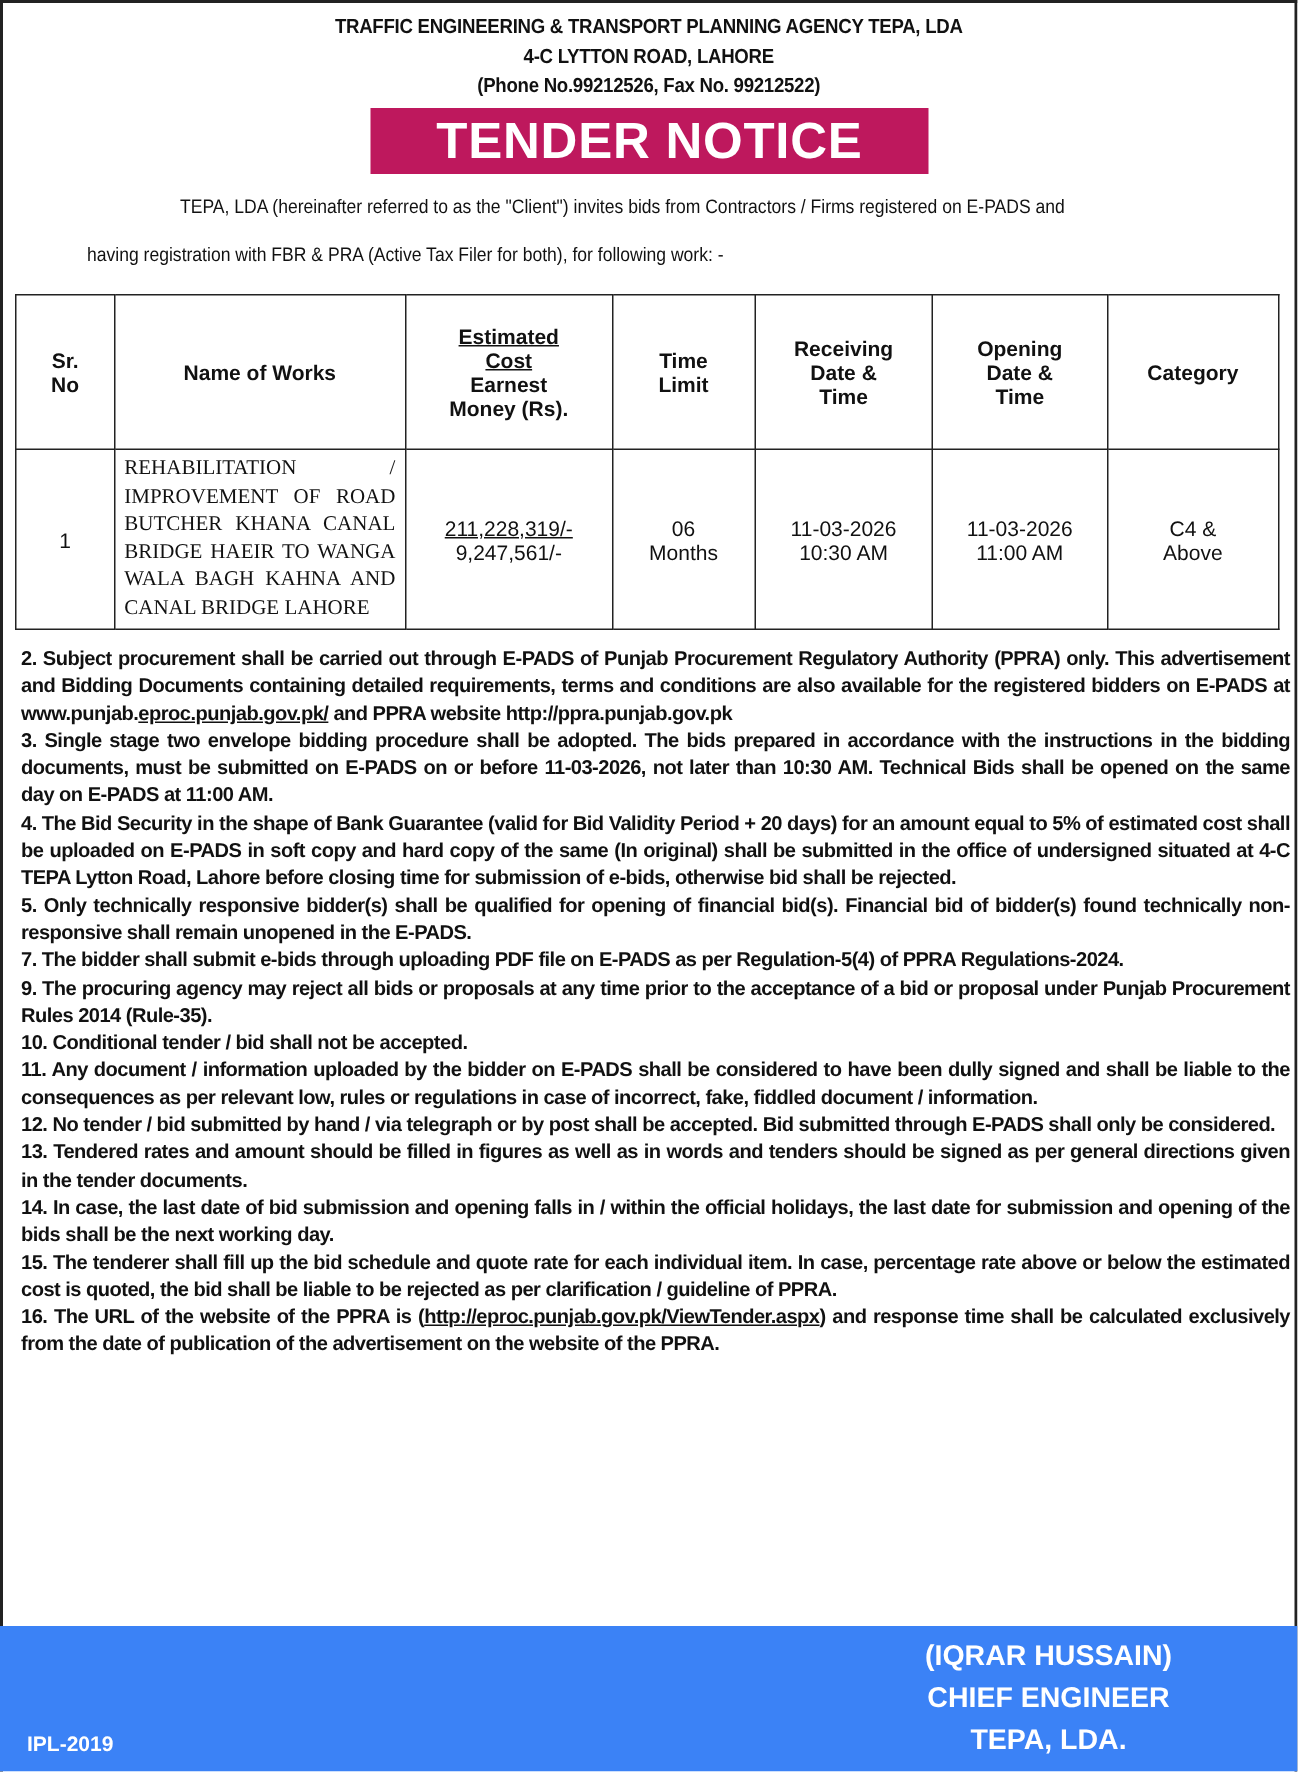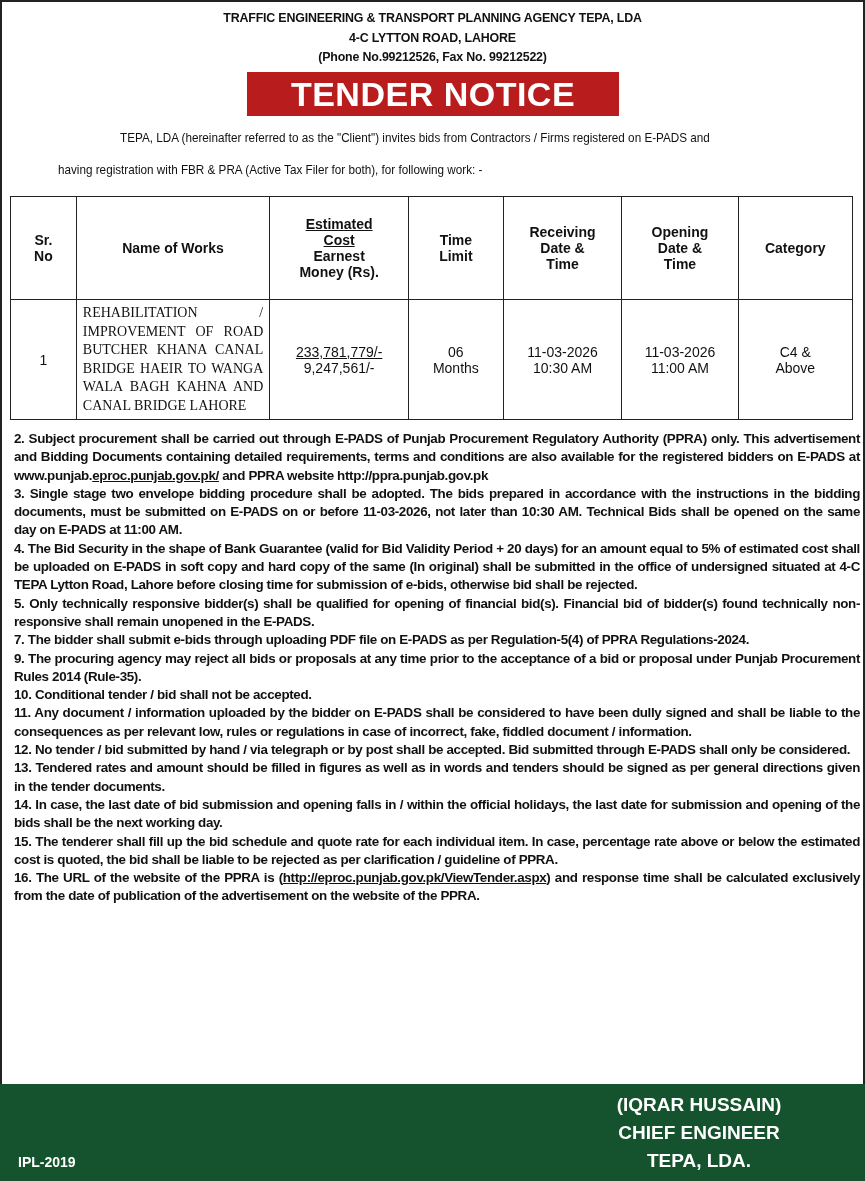--- a/index.html
+++ b/index.html
@@ -2,35 +2,35 @@
 <html><head>
 <meta charset="utf-8">
 <style>
   html, body { margin:0; padding:0; background:#ffffff; }
   body { width:865px; height:1181px; position:relative; overflow:hidden; font-family:"Liberation Sans", sans-serif; color:#111; }
   .frame { position:absolute; left:0; top:0; width:861px; height:1181px; border-left:2px solid #222; border-right:2px solid #222; border-top:2px solid #222; }
   .hdr { position:absolute; left:0; width:865px; text-align:center; font-weight:bold; font-size:13.5px; letter-spacing:-0.2px; transform:scaleX(0.92); transform-origin:center; }
   .hdr1 { top:10px; }
   .hdr2 { top:30px; }
   .hdr3 { top:49px; }
-  .title-box { position:absolute; left:247px; top:72px; width:372px; height:44px; background:#b91c1c; color:#fff; text-align:center; font-weight:bold; font-size:34px; line-height:44px; letter-spacing:0.5px; }
+  .title-box { position:absolute; left:247px; top:72px; width:372px; height:44px; background:#be185d; color:#fff; text-align:center; font-weight:bold; font-size:34px; line-height:44px; letter-spacing:0.5px; }
   .intro { position:absolute; left:14px; width:840px; font-size:13px; transform:scaleX(0.9); transform-origin:left; white-space:nowrap; }
   .intro1 { top:130px; left:120px; }
   .intro2 { top:162px; left:58px; }
   table.works { position:absolute; left:10px; top:196px; width:843px; border-collapse:collapse; font-size:14px; }
   table.works th, table.works td { border:1.5px solid #222; text-align:center; vertical-align:middle; padding:0 21px; }
   table.works th { font-weight:bold; height:102px; }
   table.works td { height:115px; }
   .u { text-decoration:underline; display:block; }
   .name-cell { text-align:justify !important; text-align-last:left; font-size:14px; line-height:18.5px; padding:2px 6px !important;font-family:Liberation Serif, serif; }
   .cost-cell .u { display:inline; }
   .clauses { position:absolute; left:14px; top:430px; width:846px; font-size:13.4px; line-height:18.3px; }
   .clauses p { margin:0; text-align:justify; letter-spacing:-0.35px; word-spacing:0px;font-weight:bold; }
   .link-u { text-decoration:underline; }
-  .footer { position:absolute; left:0; top:1084px; width:865px; height:97px; background:#14532d; color:#fff; font-weight:bold; }
+  .footer { position:absolute; left:0; top:1084px; width:865px; height:97px; background:#3b82f6; color:#fff; font-weight:bold; }
   .sig { position:absolute; right:36px; width:260px; text-align:center; font-size:19px; }
   .sig1 { top:10px; }
   .sig2 { top:38px; }
   .sig3 { top:66px; }
   .ipl { position:absolute; left:18px; top:70px; font-size:14px; }
 </style>
 </head>
 <body>
 
 <div class="frame"></div>
@@ -57,21 +57,21 @@
       <th style="width:92px;">Receiving Date &amp; Time</th>
       <th style="width:102px;">Opening Date &amp; Time</th>
       <th style="width:90px;">Category</th>
     </tr>
   </thead>
   <tbody>
     <tr>
       <td>1</td>
       <td class="name-cell">REHABILITATION / IMPROVEMENT OF ROAD BUTCHER KHANA CANAL BRIDGE HAEIR TO WANGA WALA BAGH KAHNA AND CANAL BRIDGE LAHORE</td>
       <td class="cost-cell">
-        <span class="u">233,781,779/-</span>
+        <span class="u">211,228,319/-</span>
         <span>9,247,561/-</span>
       </td>
       <td>
         <div>06</div>
         <div>Months</div>
       </td>
       <td>
         <div>11-03-2026</div>
         <div>10:30 AM</div>
       </td>

